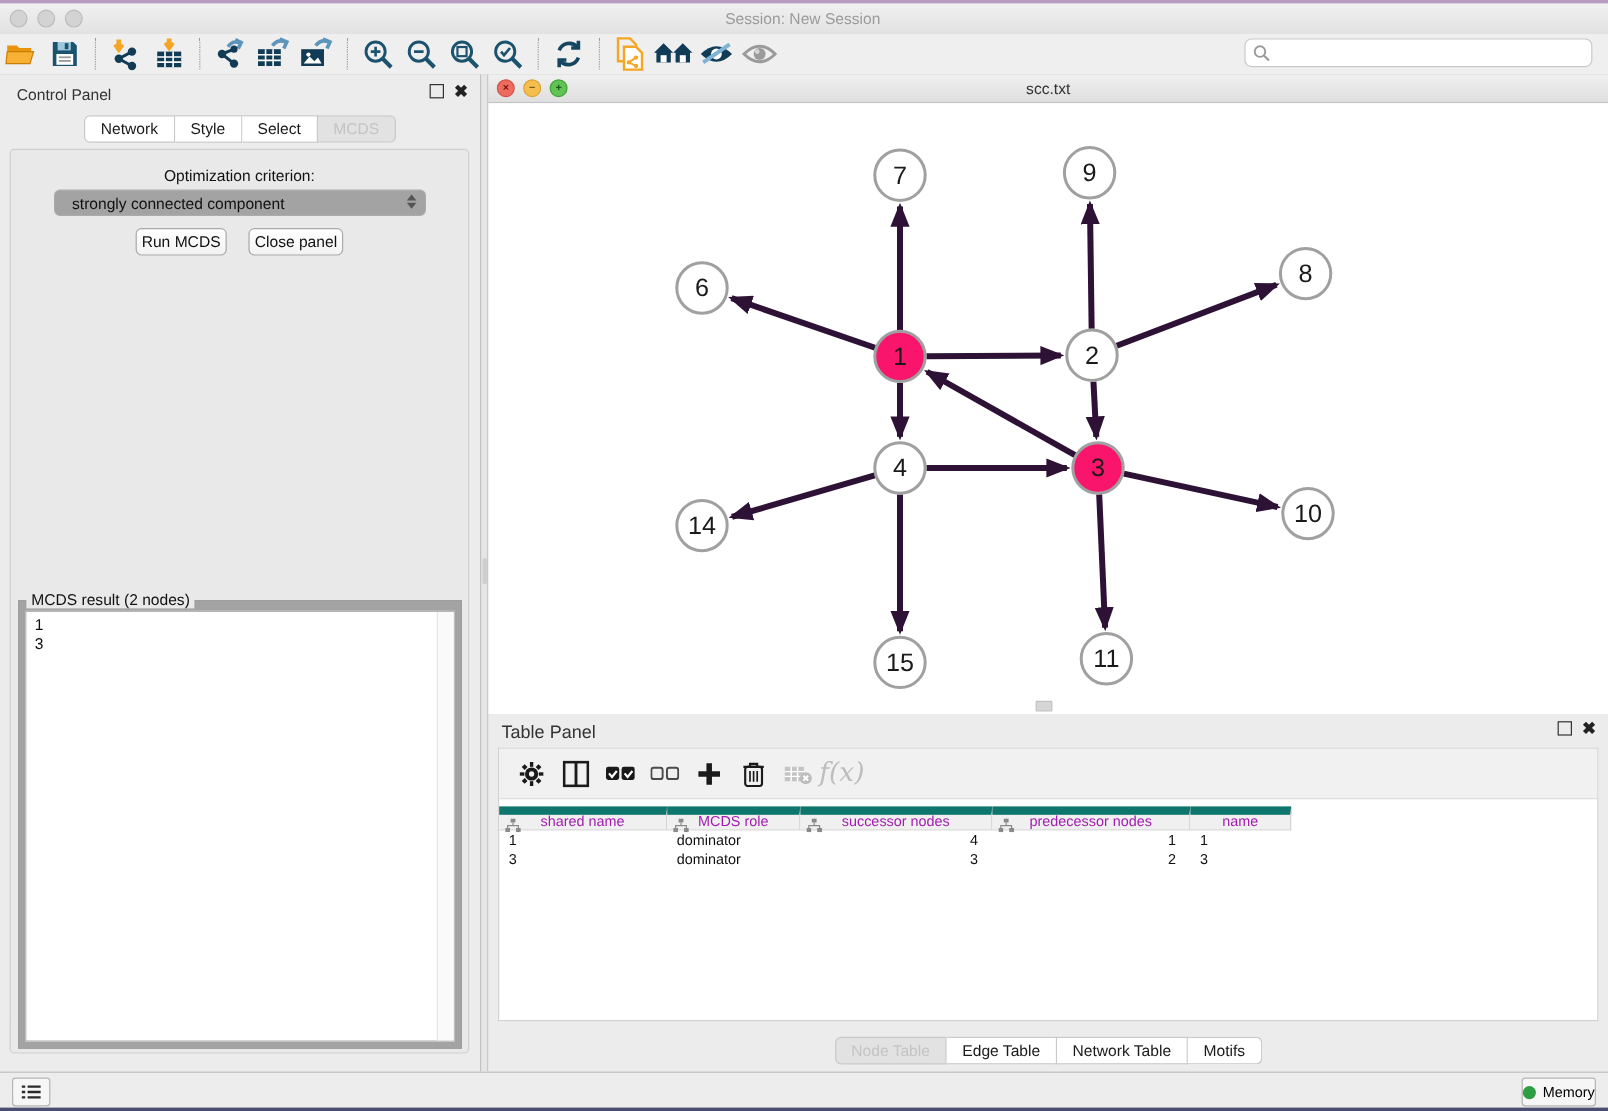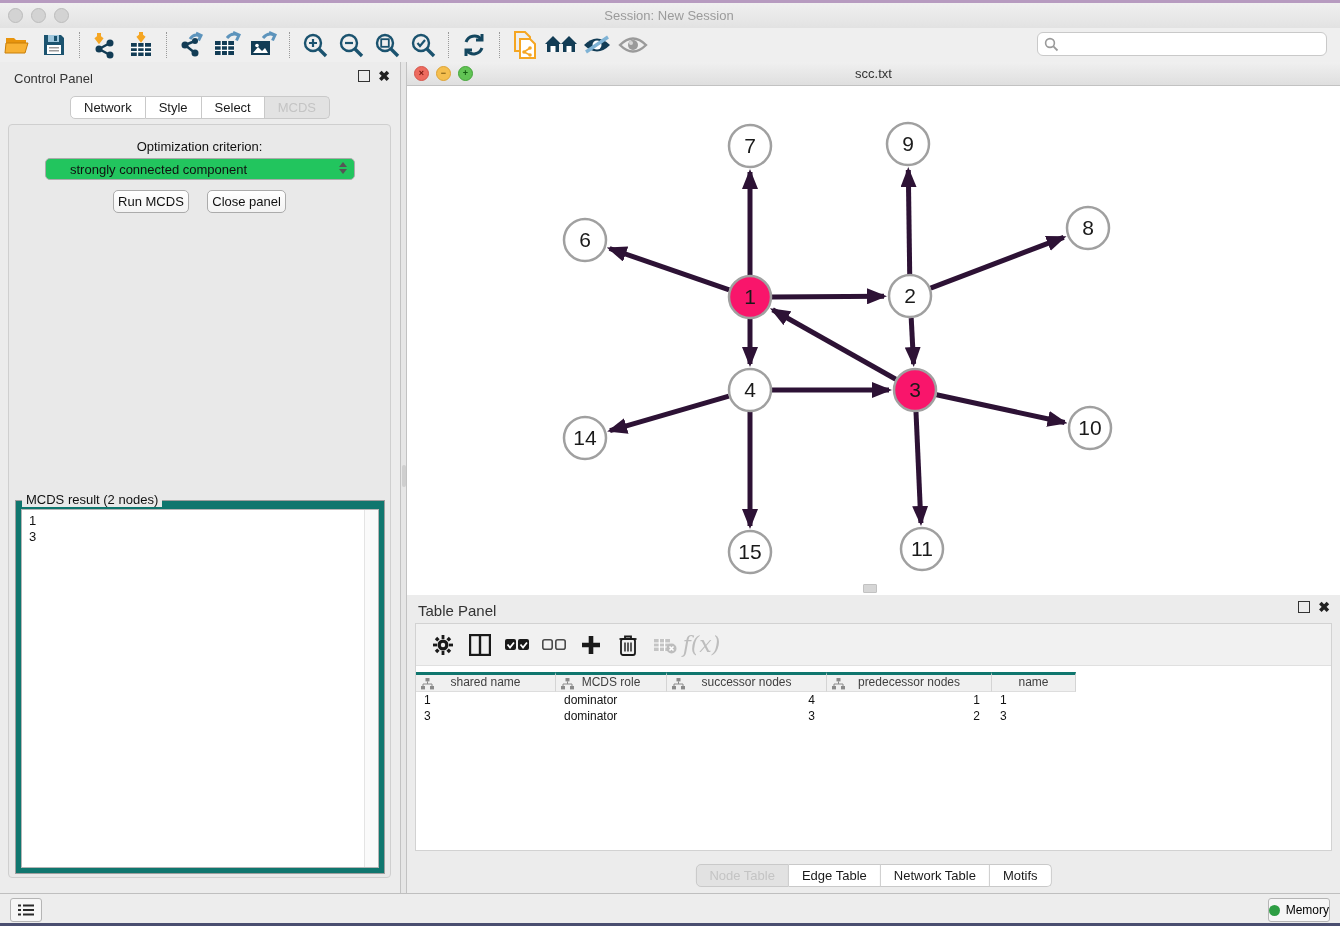--- a/index.html
+++ b/index.html
@@ -29,30 +29,30 @@
   .close-x{font-size:14px;font-weight:bold;color:#222;line-height:10px;}
   .tabrow{display:flex;}
   #cpanel-tabs{position:absolute;left:50%;transform:translateX(-50%);top:34px;}
   .tab{background:#FFF;border:1px solid #C9C9C9;border-left:none;padding:3px 13px;font-size:13px;color:#1A1A1A;white-space:nowrap;}
   .tab:first-child{border-left:1px solid #C9C9C9;border-radius:5px 0 0 5px;}
   .tab:last-child{border-radius:0 5px 5px 0;}
   .tab.active{background:#E2E2E2;color:#C4C4C4;}
   #cpanel-box{position:absolute;left:8px;top:62px;width:383px;height:754px;background:#E9E9E9;
               border:1px solid #CFCFCF;border-radius:4px;box-sizing:border-box;}
   #opt-label{position:absolute;left:0;width:100%;top:14px;text-align:center;font-size:13px;color:#111;}
-  #opt-select{position:absolute;left:36px;top:33px;width:310px;height:22px;background:#22c55e;border:1px solid #ABABAB;
-              border-radius:5px;display:flex;align-items:center;font-size:13px;color:#111;padding-left:24px;box-sizing:border-box;}
+  #opt-select{position:absolute;left:36px;top:33px;width:310px;height:22px;background:#a3a3a3;border:1px solid #ABABAB;
+              border-radius:5px;display:flex;align-items:center;font-size:13px;color:#111;padding-left:14px;box-sizing:border-box;}
   .stepper{position:absolute;right:7px;top:3px;display:flex;flex-direction:column;gap:2px;}
   .tri-up{width:0;height:0;border-left:4px solid transparent;border-right:4px solid transparent;border-bottom:5px solid #555;}
   .tri-down{width:0;height:0;border-left:4px solid transparent;border-right:4px solid transparent;border-top:5px solid #555;}
   .btn{background:linear-gradient(#FFFFFF,#F3F3F3);border:1px solid #ABABAB;border-radius:5px;font-size:13px;color:#111;
        padding:3px 4px;display:inline-block;}
   #cp-buttons{position:absolute;left:0;width:100%;top:65px;text-align:center;}
   #cp-buttons .btn{margin:0 7px;}
-  #result-group{position:absolute;left:6px;top:375px;width:368px;height:372px;border:1px solid #9E9E9E;background:#0f766e;}
+  #result-group{position:absolute;left:6px;top:375px;width:368px;height:372px;border:1px solid #9E9E9E;background:#a3a3a3;}
   #result-legend{position:absolute;left:6px;top:-9px;background:#E9E9E9;padding:0 4px;font-size:13px;color:#111;}
   #result-area{position:absolute;left:5px;top:8px;right:5px;bottom:5px;background:#FFF;border:1px solid #B5B5B5;}
   #result-text{position:absolute;left:0;top:0;right:14px;bottom:0;font-size:13px;color:#111;white-space:pre;
                padding:3px 0 0 7px;line-height:16px;}
   #result-scroll{position:absolute;right:0;top:0;width:13px;bottom:0;background:#FAFAFA;border-left:1px solid #E4E4E4;}
   
   #vdiv{left:400px;top:62px;width:7px;height:831px;background:#E6E6E6;border-left:1px solid #C2C2C2;border-right:1px solid #C2C2C2;box-sizing:border-box;}
   #vdiv-handle{position:absolute;left:1px;top:403px;width:4px;height:22px;background:#CFCFCF;border-radius:2px;}
   
   #netbar{left:407px;top:62px;width:933px;height:24px;background:linear-gradient(#F0F0F0,#DFDFDF);
@@ -66,22 +66,22 @@
   #netcanvas{left:407px;top:86px;width:933px;height:509px;background:#FFF;}
   #hsplit-handle{position:absolute;left:456px;top:498px;width:12px;height:7px;background:#D6D6D6;border:1px solid #C2C2C2;border-radius:1px;}
   
   #tablepanel{left:407px;top:595px;width:933px;height:298px;background:#ECECEC;}
   #tp-title{position:absolute;left:11px;top:7px;font-size:15px;color:#333;}
   #tp-box{position:absolute;left:8px;top:28px;width:917px;height:228px;background:#FFF;border:1px solid #D2D2D2;box-sizing:border-box;}
   #tp-toolbar{position:absolute;left:0;top:0;width:100%;height:42px;background:#F1F1F1;border-bottom:1px solid #E0E0E0;
               display:flex;align-items:center;padding-left:8px;box-sizing:border-box;}
   .tpi{width:37px;height:30px;display:flex;align-items:center;justify-content:center;}
   #tp-header{position:absolute;left:0;top:48px;width:100%;height:20px;display:flex;}
-  .th{background:#F0F0F0;border-right:1px solid #D4D4D4;border-top:3px solid #0f766e;border-bottom:1px solid #DDD;
-      position:relative;display:flex;align-items:flex-start;justify-content:center;font-size:12px;color:#404040;box-sizing:border-box;}
+  .th{background:#F0F0F0;border-right:1px solid #D4D4D4;border-top:7px solid #0f766e;border-bottom:1px solid #DDD;
+      position:relative;display:flex;align-items:flex-end;justify-content:center;font-size:12px;color:#a21caf;box-sizing:border-box;}
   .th .hicon{position:absolute;left:5px;top:3px;}
   .tbody-row{display:flex;height:16px;align-items:center;font-size:12px;color:#111;}
   .td{box-sizing:border-box;overflow:hidden;white-space:nowrap;}
   #tp-rows{position:absolute;left:0;top:68px;width:100%;}
   #tp-tabs{position:absolute;left:50%;transform:translateX(-50%);top:269px;}
   
   #statusbar{left:0;top:893px;width:1340px;height:30px;background:#EDEDED;border-top:1px solid #BFBFBF;}
   #list-btn{position:absolute;left:10px;top:4px;width:30px;height:22px;background:#F6F6F6;border:1px solid #B5B5B5;
             border-radius:3px;display:flex;align-items:center;justify-content:center;}
   #memory-btn{position:absolute;right:10px;top:4px;height:22px;background:#F6F6F6;border:1px solid #B5B5B5;border-radius:3px;

